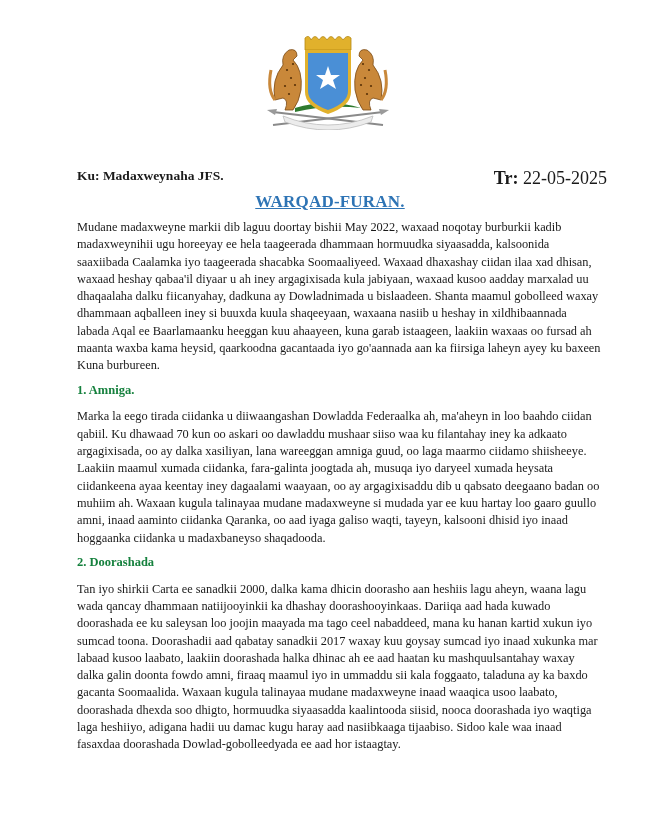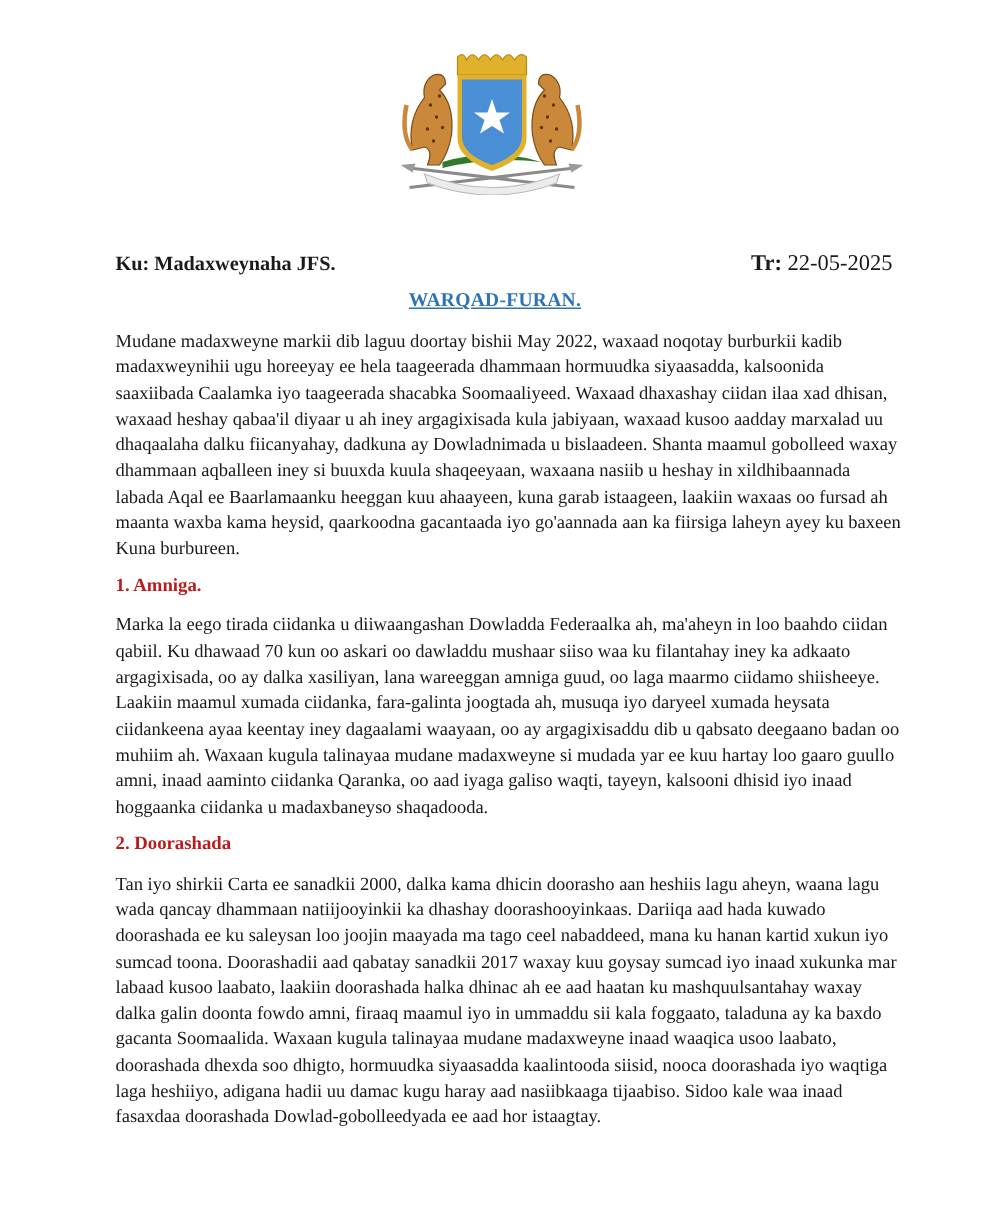--- a/index.html
+++ b/index.html
@@ -2,27 +2,27 @@
 <html><head>
 <meta charset="utf-8">
 <style>
   html, body { margin: 0; padding: 0; background: #ffffff; }
   body { width: 660px; height: 821px; overflow: hidden; position: relative;
          font-family: "Liberation Serif", "DejaVu Serif", serif; color: #1a1a1a; }
   .emblem { position: absolute; left: 253px; top: 30px; width: 150px; height: 100px; }
   .header-row { position: absolute; left: 77px; right: 50px; top: 168px; height: 20px;
                 display: flex; justify-content: space-between; font-size: 13.5px; }
   .addressee { font-weight: bold; }
-  .date { font-size: 15px; margin-right: 15px; }
+  .date { font-size: 18px; margin-right: 3px; }
   .date b { font-weight: bold; }
   .title { position: absolute; left: 0; right: 0; top: 192px; text-align: center;
-           font-size: 13px; font-weight: bold; color: #2e74b5; text-decoration: underline; letter-spacing: 0.2px; }
+           font-size: 17px; font-weight: bold; color: #2e74b5; text-decoration: underline; letter-spacing: 0.2px; }
   .body { position: absolute; left: 77px; width: 525px; top: 219px; font-size: 12.35px; line-height: 17.3px; }
   .body p { margin: 0 0 7.5px 0; }
-  .section-heading { color: #b91c1c; font-weight: bold; font-size: 12.5px; margin: 2px 0 9px 0; }
+  .section-heading { color: #15803d; font-weight: bold; font-size: 12.5px; margin: 2px 0 9px 0; }
   .body b { font-weight: normal; }
 </style>
 </head>
 <body>
 
 <div class="emblem">
   <svg width="150" height="100" viewBox="0 0 150 100">
 
     <line x1="20" y1="82" x2="130" y2="95" stroke="#8a8a8a" stroke-width="2"></line>
     <line x1="130" y1="82" x2="20" y2="95" stroke="#8a8a8a" stroke-width="2"></line>

